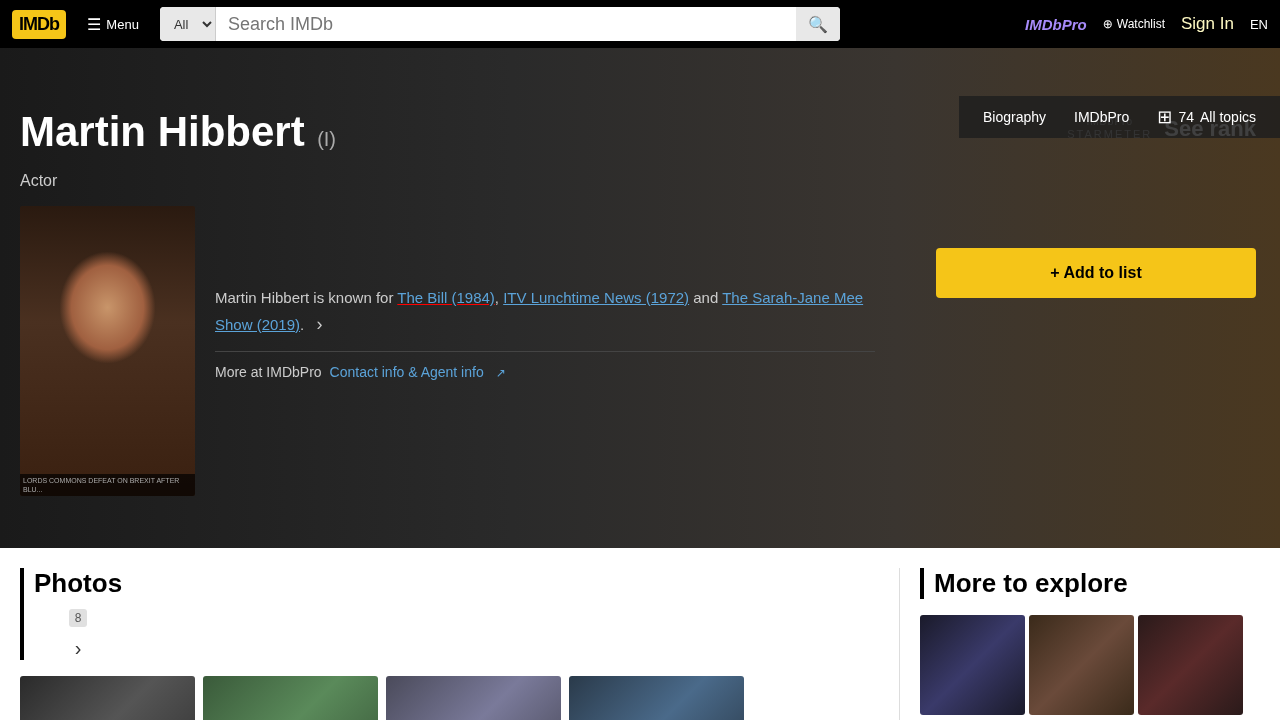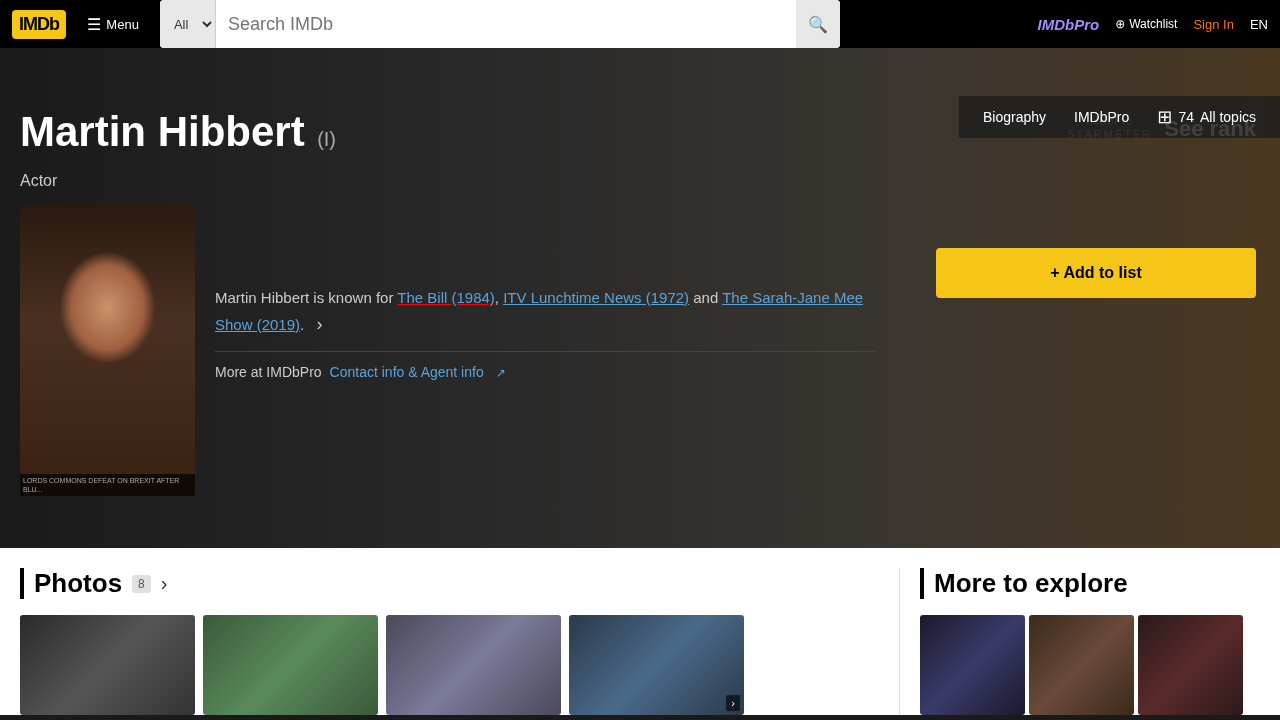--- a/index.html
+++ b/index.html
@@ -34,21 +34,21 @@
       gap: 5px;
       cursor: pointer;
       flex-shrink: 0;
     }
     .menu-icon { font-size: 16px; }
     .search-bar {
       display: flex;
       align-items: center;
       flex: 1;
       max-width: 680px;
-      height: 48px;
+      height: 34px;
       background: #fff;
       border-radius: 4px;
       overflow: hidden;
     }
     .search-category {
       background: #e8e8e8;
       color: #333;
       border: none;
       height: 100%;
       padding: 0 10px;
@@ -91,22 +91,22 @@
     }
     .watchlist-btn {
       color: #fff;
       font-size: 12px;
       display: flex;
       align-items: center;
       gap: 4px;
       cursor: pointer;
     }
     .signin-btn {
-      color: #f97316;
-      font-size: 13px;
+      color: #fef9c3;
+      font-size: 17px;
       cursor: pointer;
     }
     .lang-btn {
       color: #fff;
       font-size: 13px;
       cursor: pointer;
       text-align: right;
     }
 
     
@@ -452,21 +452,21 @@
     </div>
   </div>
 
   <button class="add-to-list-btn">+ Add to list</button>
 </div>
 
 <div class="bottom-section">
 
   <div class="photos-section">
     <div class="section-header">
-      <div style="border-left: 4px solid #000; padding-left: 10px; display: flex; align-items: center; gap: 10px;">
+      <div style="border-left: 4px solid #000; padding-left: 10px; display: flex; align-items: center; gap: 10px; flex-direction: column;">
         <span style="font-size:26px; font-weight:700;">Photos</span>
         <span class="section-badge">8</span>
         <span class="section-arrow">›</span>
       </div>
     </div>
     <div class="photo-grid">
       <div class="photo-thumb thumb-1"></div>
       <div class="photo-thumb thumb-2"></div>
       <div class="photo-thumb thumb-3"></div>
       <div class="photo-thumb thumb-4" style="position:relative;">

